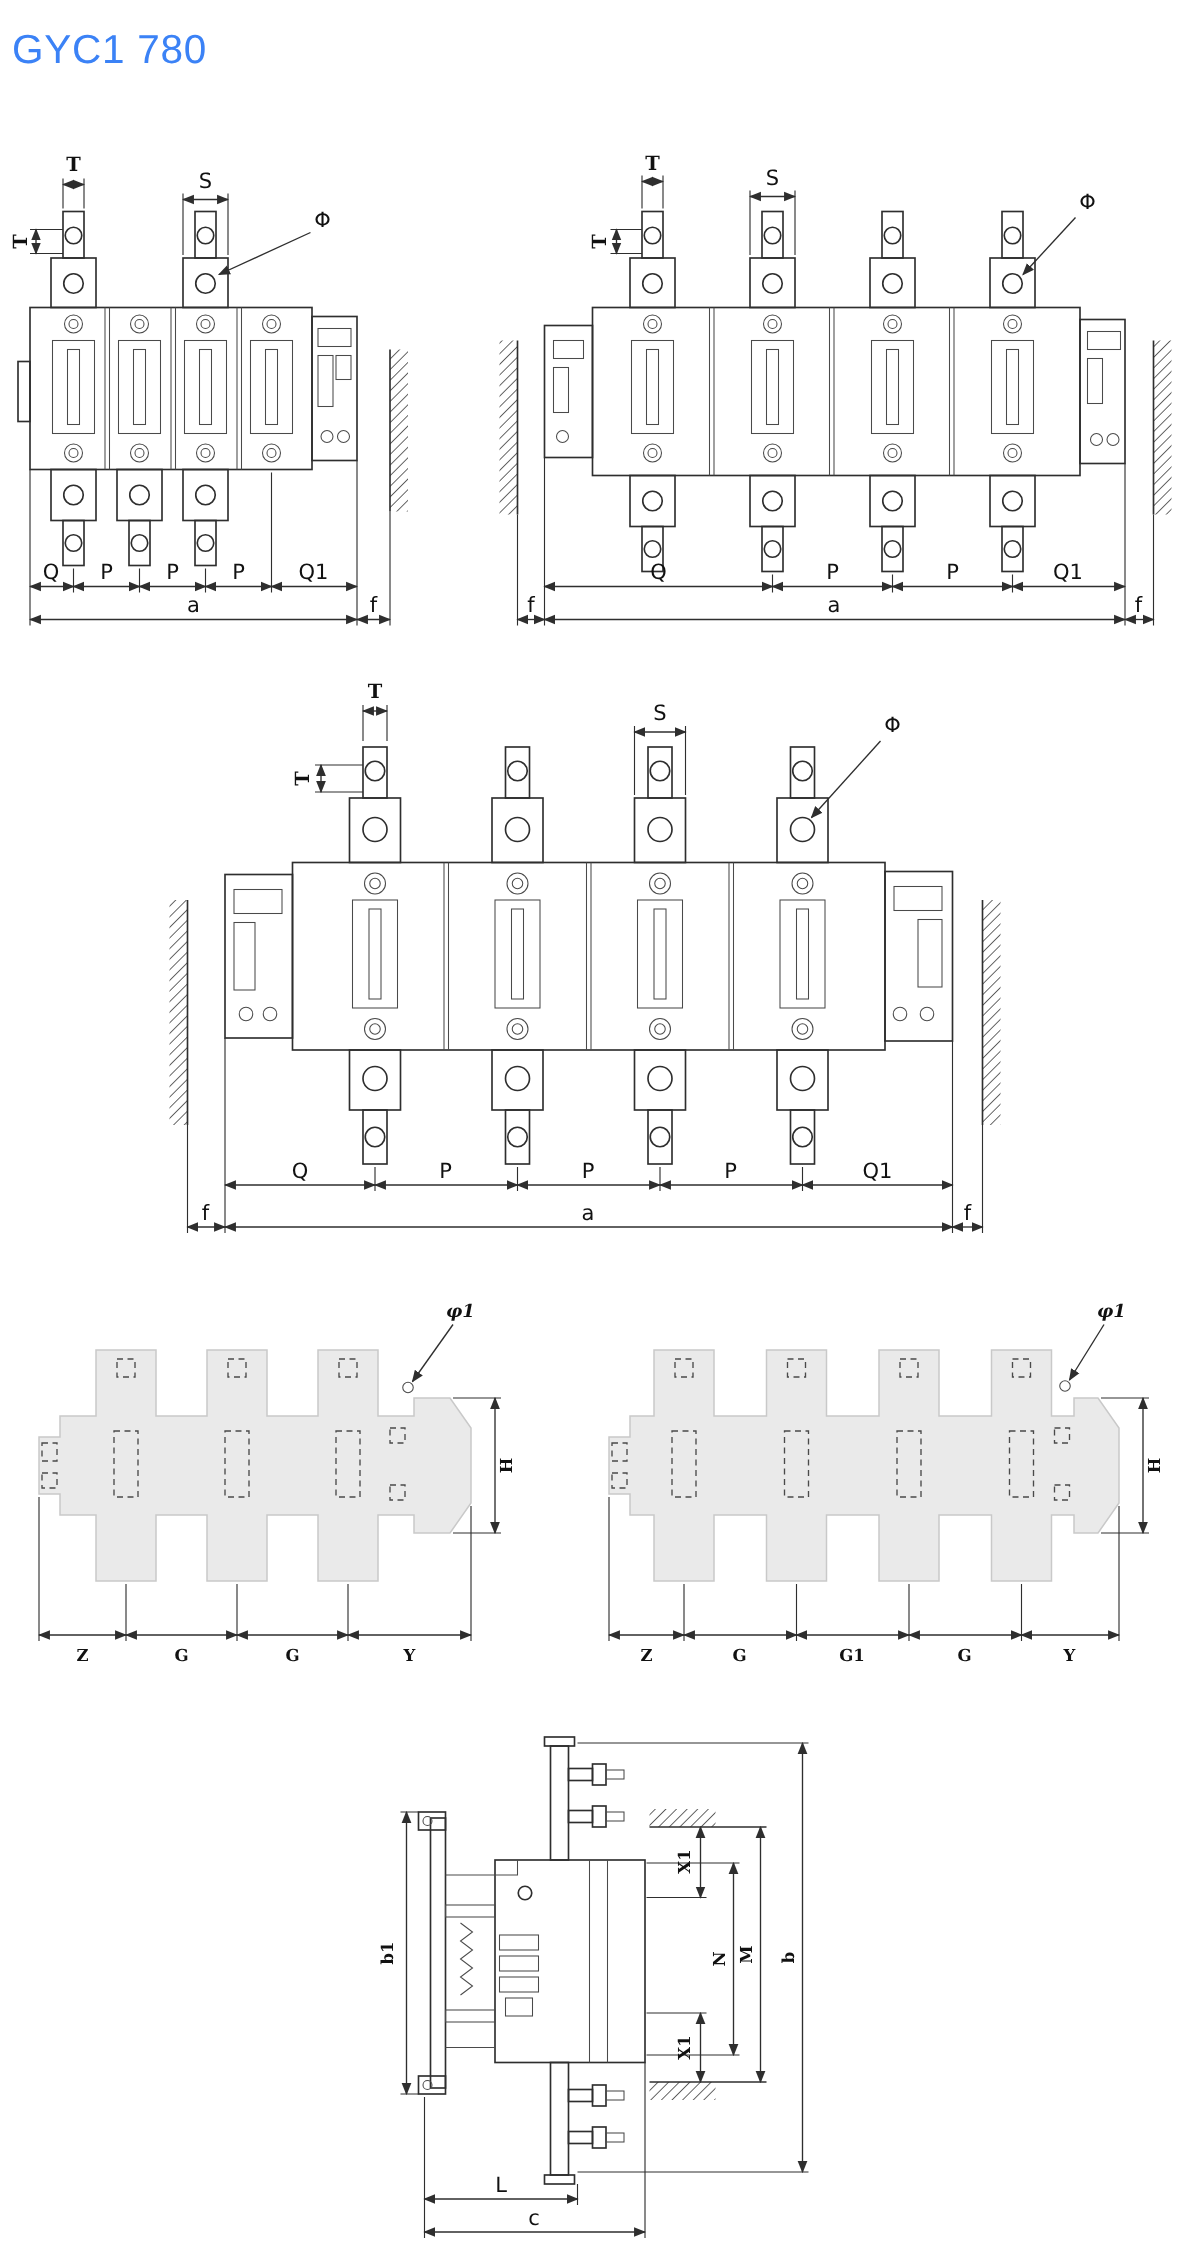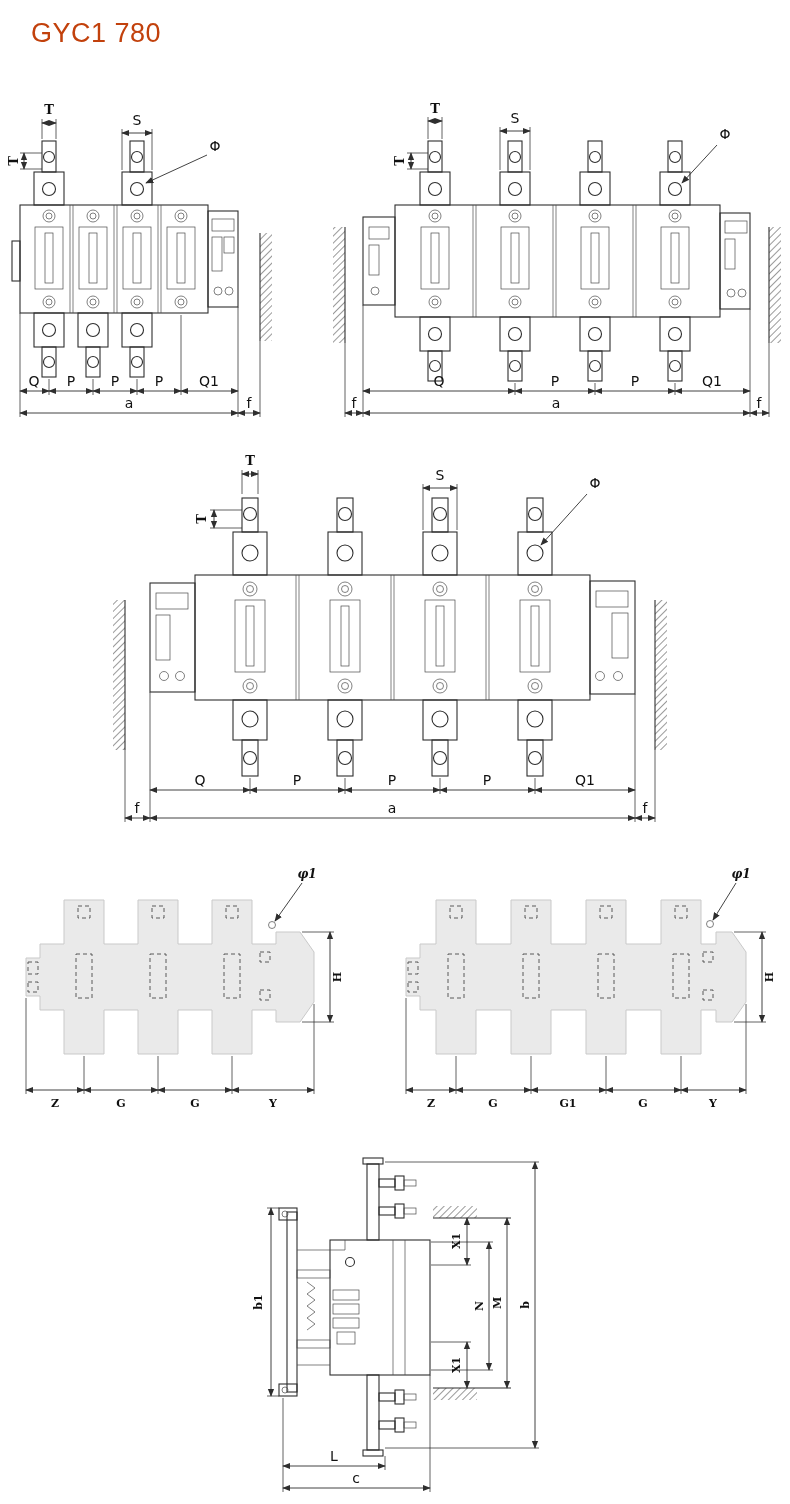--- a/index.html
+++ b/index.html
@@ -1,17 +1,17 @@
 <!DOCTYPE html>
 <html><head>
 <meta charset="utf-8">
 <style>
   html,body{margin:0;padding:0;background:#fff}
   .page{position:relative;width:790px;height:1504px;background:#fff;font-family:"Liberation Sans",sans-serif;overflow:hidden}
-  .title{position:absolute;left:31px;top:18px;font-size:27px;color:#c2410c;font-weight:500;letter-spacing:.5px}
+  .title{position:absolute;left:8px;top:18px;font-size:27px;color:#3b82f6;font-weight:500;letter-spacing:.5px}
   svg{position:absolute;overflow:visible}
   .ln{stroke:#2e2e2e;stroke-width:1.1;fill:none}
   .thin{stroke:#4a4a4a;stroke-width:.7;fill:none}
   .dim{stroke:#2e2e2e;stroke-width:.9;fill:none;marker-start:url(#ar);marker-end:url(#ar)}
   .dime{stroke:#2e2e2e;stroke-width:.9;fill:none;marker-end:url(#ar)}
   .ext{stroke:#2e2e2e;stroke-width:.75;fill:none}
   .dsh{stroke:#4a4a4a;stroke-width:.9;fill:none;stroke-dasharray:4 3}
   .fp{fill:#eaeaea;stroke:#c9c9c9;stroke-width:1}
   text{text-anchor:middle;fill:#111}
   .dl{font:14px "DejaVu Sans",sans-serif}

